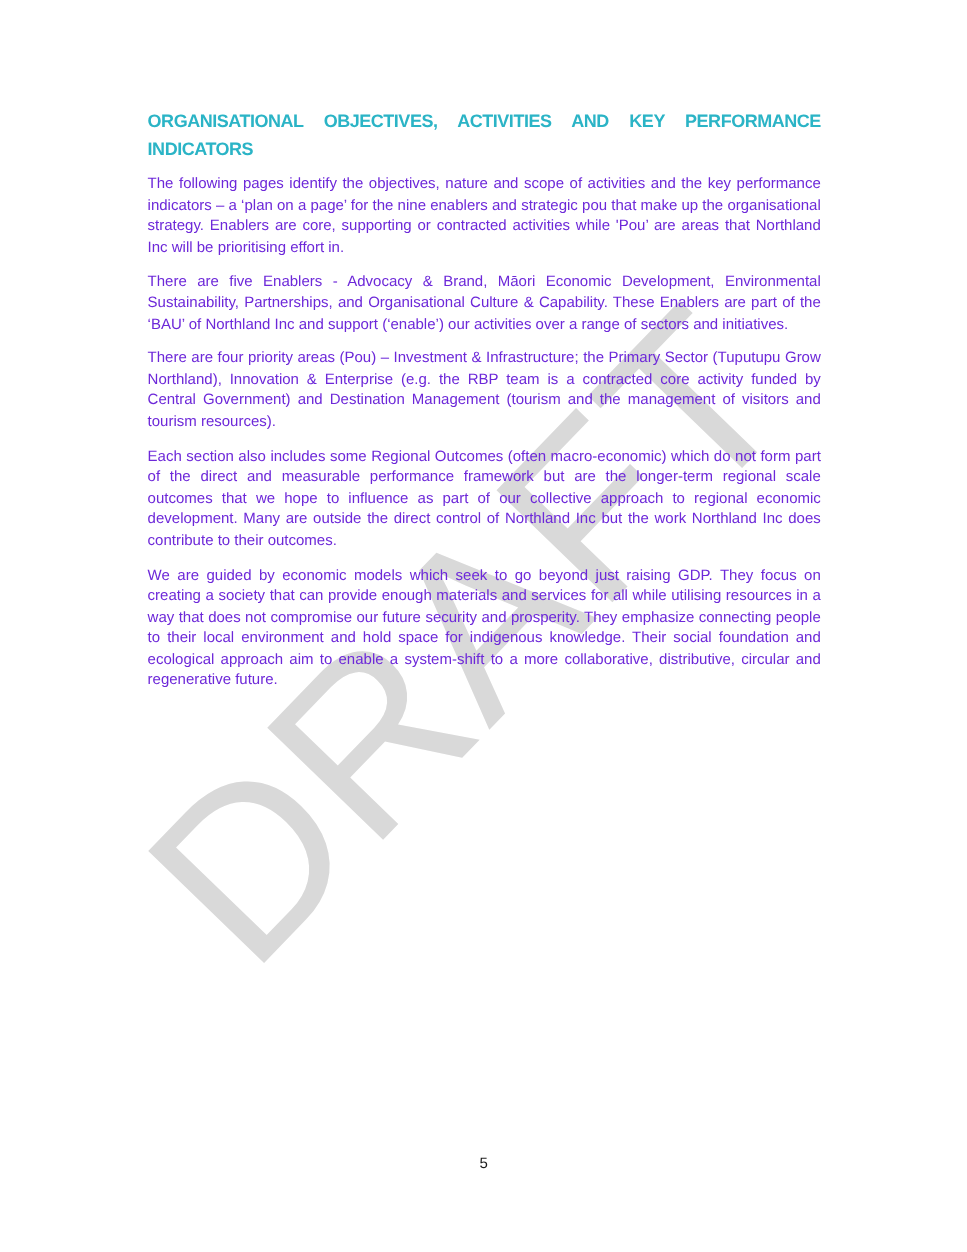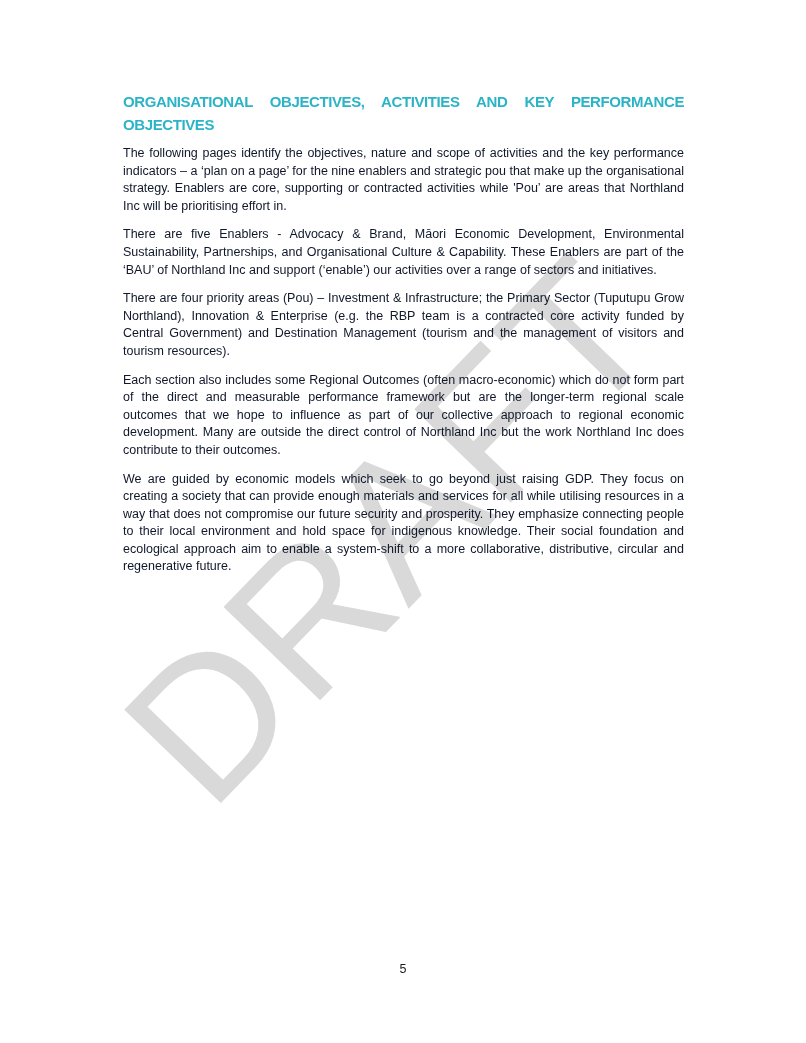--- a/index.html
+++ b/index.html
@@ -48,21 +48,21 @@
     text-align-last: justify;
   }
   .heading .line2 {
     text-align: left;
   }
   .body-text p {
     margin: 0 2px 11px 0;
     font-size: 12.5px;
     line-height: 17.6px;
     text-align: justify;
-    color: #0f172a;
+    color: #6d28d9;
   }
   .page-number {
     position: absolute;
     left: 0;
     right: 0;
     top: 962px;
     text-align: center;
     font-size: 12.5px;
     color: #1c1c1c;
     z-index: 1;
@@ -72,21 +72,21 @@
 <body>
 
 <div class="page">
 
   <div class="watermark">DRAFT</div>
 
   <div class="content">
 
     <h1 class="heading">
       <div class="line1">ORGANISATIONAL OBJECTIVES, ACTIVITIES AND KEY PERFORMANCE</div>
-      <div class="line2">OBJECTIVES</div>
+      <div class="line2">INDICATORS</div>
     </h1>
 
     <div class="body-text">
       <p>The following pages identify the objectives, nature and scope of activities and the key performance indicators – a ‘plan on a page’ for the nine enablers and strategic pou that make up the organisational strategy. Enablers are core, supporting or contracted activities while 'Pou’ are areas that Northland Inc will be prioritising effort in.</p>
       <p>There are five Enablers - Advocacy &amp; Brand, Māori Economic Development, Environmental Sustainability, Partnerships, and Organisational Culture &amp; Capability. These Enablers are part of the ‘BAU’ of Northland Inc and support (‘enable’) our activities over a range of sectors and initiatives.</p>
       <p>There are four priority areas (Pou) – Investment &amp; Infrastructure; the Primary Sector (Tuputupu Grow Northland), Innovation &amp; Enterprise (e.g. the RBP team is a contracted core activity funded by Central Government) and Destination Management (tourism and the management of visitors and tourism resources).</p>
       <p>Each section also includes some Regional Outcomes (often macro-economic) which do not form part of the direct and measurable performance framework but are the longer-term regional scale outcomes that we hope to influence as part of our collective approach to regional economic development. Many are outside the direct control of Northland Inc but the work Northland Inc does contribute to their outcomes.</p>
       <p>We are guided by economic models which seek to go beyond just raising GDP. They focus on creating a society that can provide enough materials and services for all while utilising resources in a way that does not compromise our future security and prosperity. They emphasize connecting people to their local environment and hold space for indigenous knowledge. Their social foundation and ecological approach aim to enable a system-shift to a more collaborative, distributive, circular and regenerative future.</p>
     </div>
 

